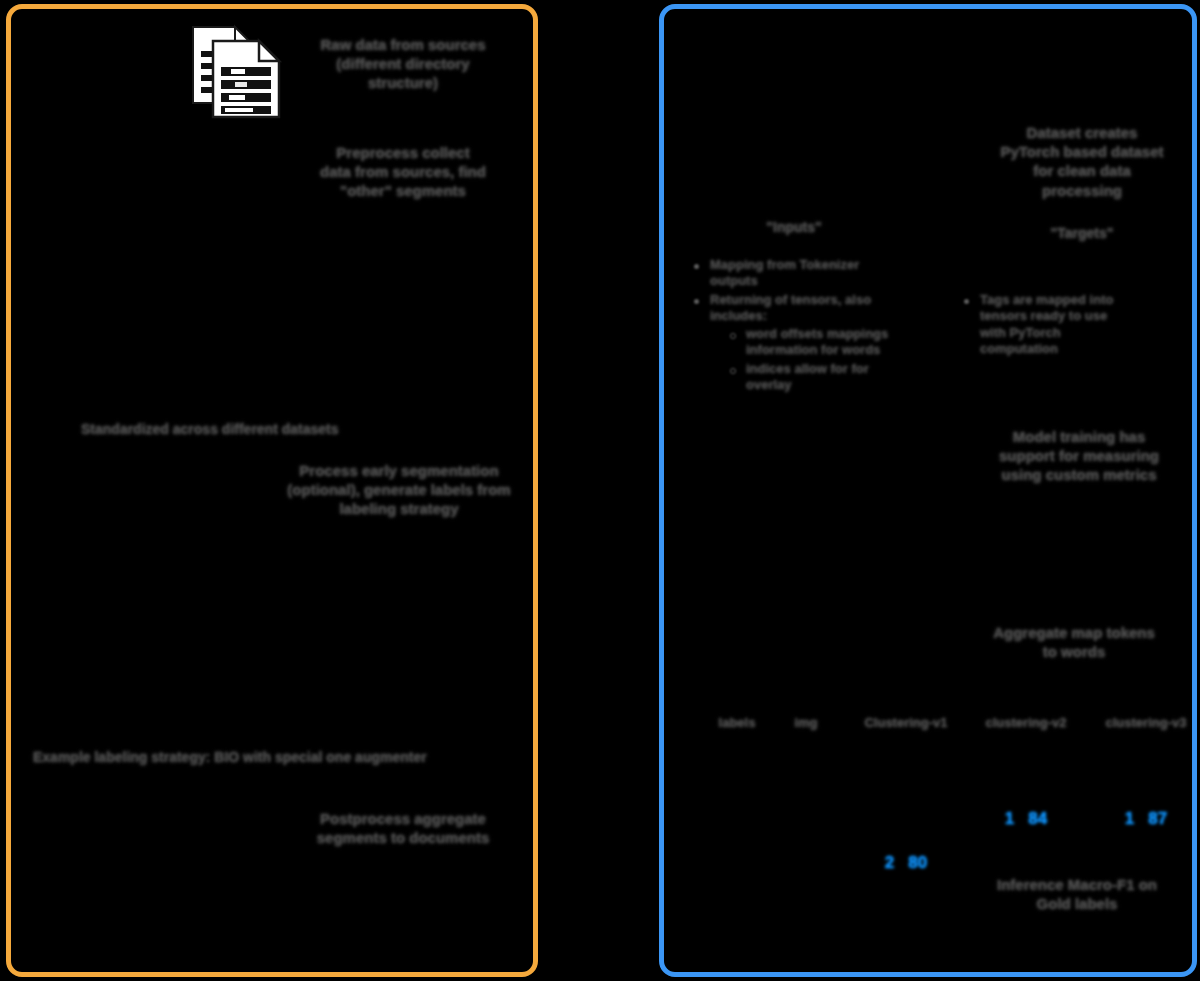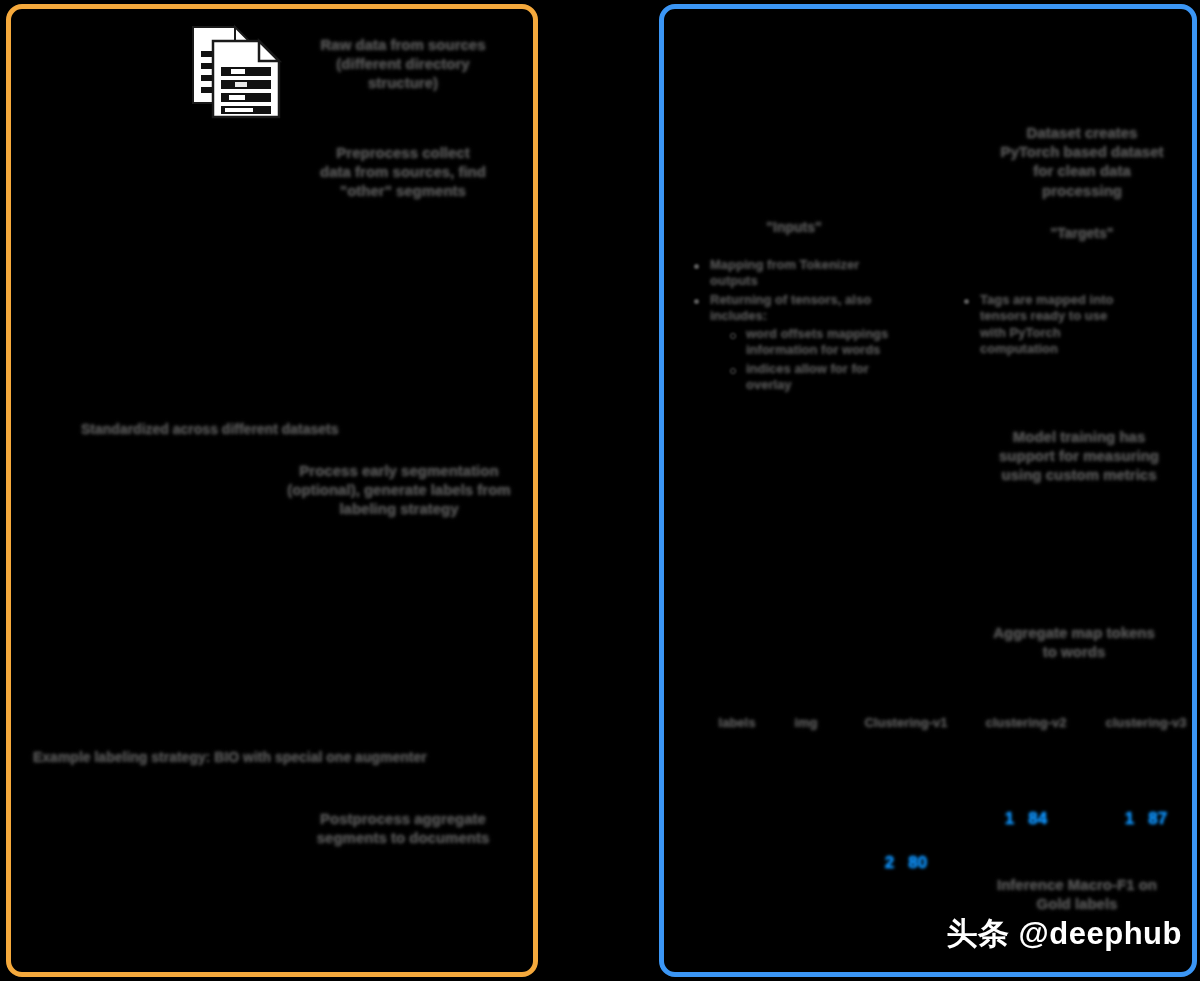--- a/index.html
+++ b/index.html
@@ -248,15 +248,14 @@
 
       <div style="position:relative; height:44px;">
         <div class="blue-val" style="left:142px; top:0px; width:120px; text-align:center; font-size:17px;">2   80</div>
       </div>
     </div>
 
     <div class="btext center" style="left:300px; top:866px; width:226px; font-size:15px;">Inference Macro-F1 on
 Gold labels</div>
   </div>
 
-  <div id="watermark">头条 @deephub</div>
 
 </div>
 
 </body></html>

